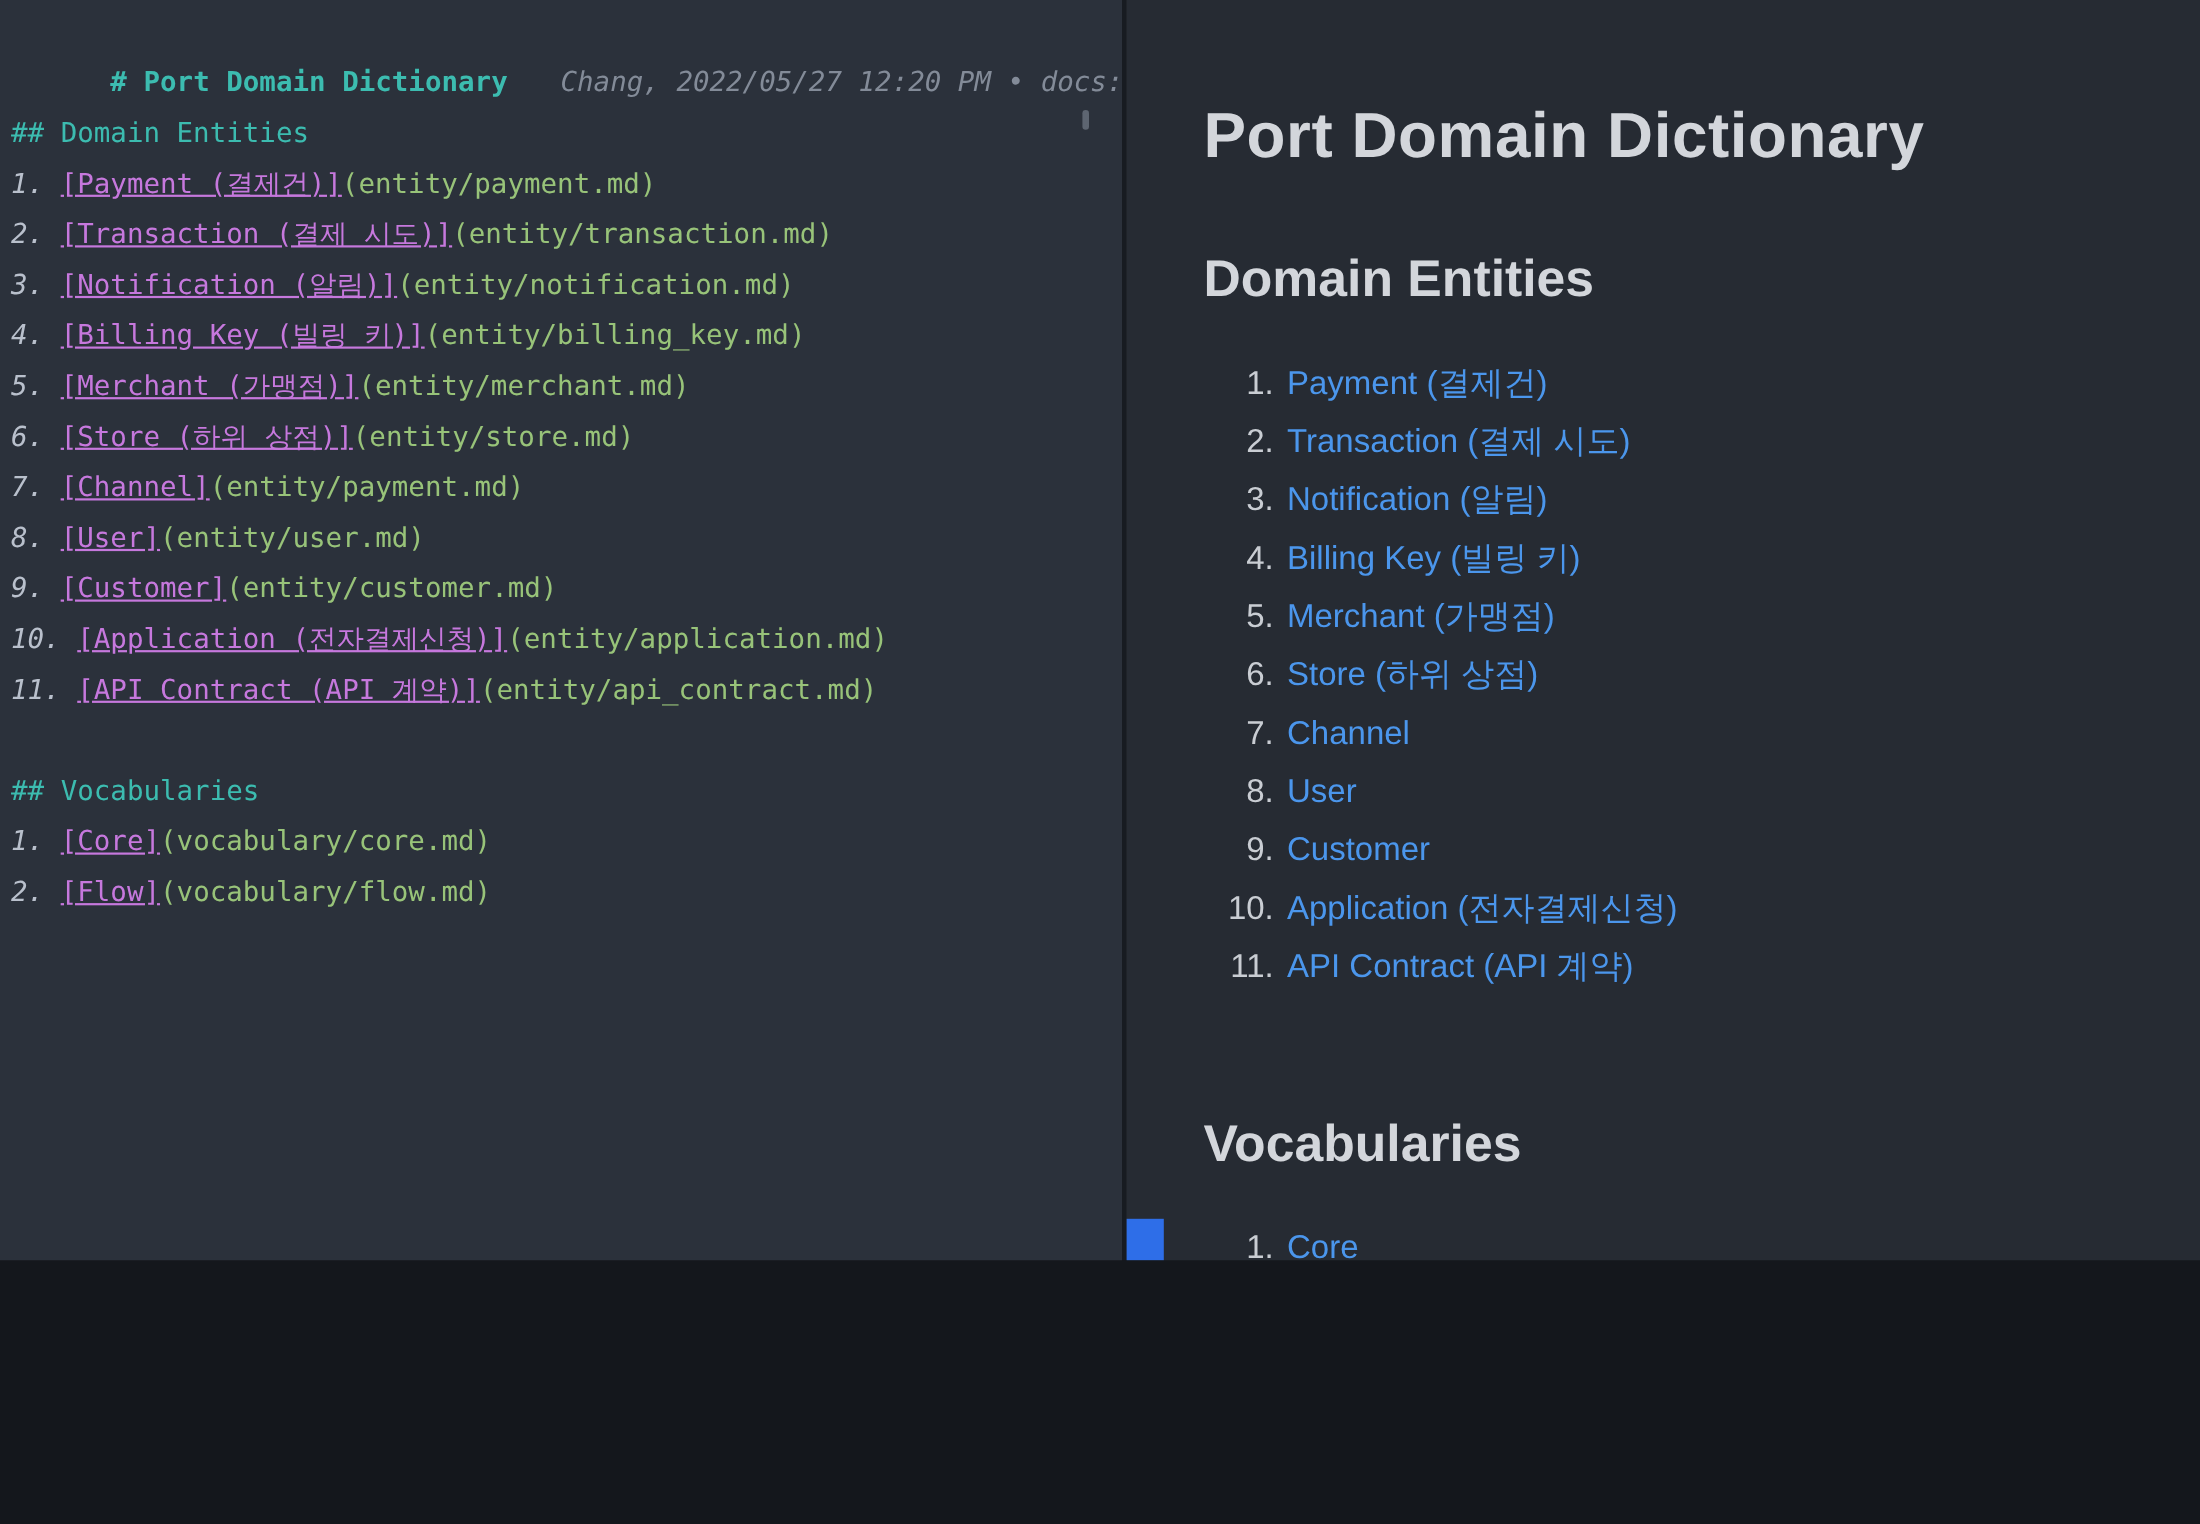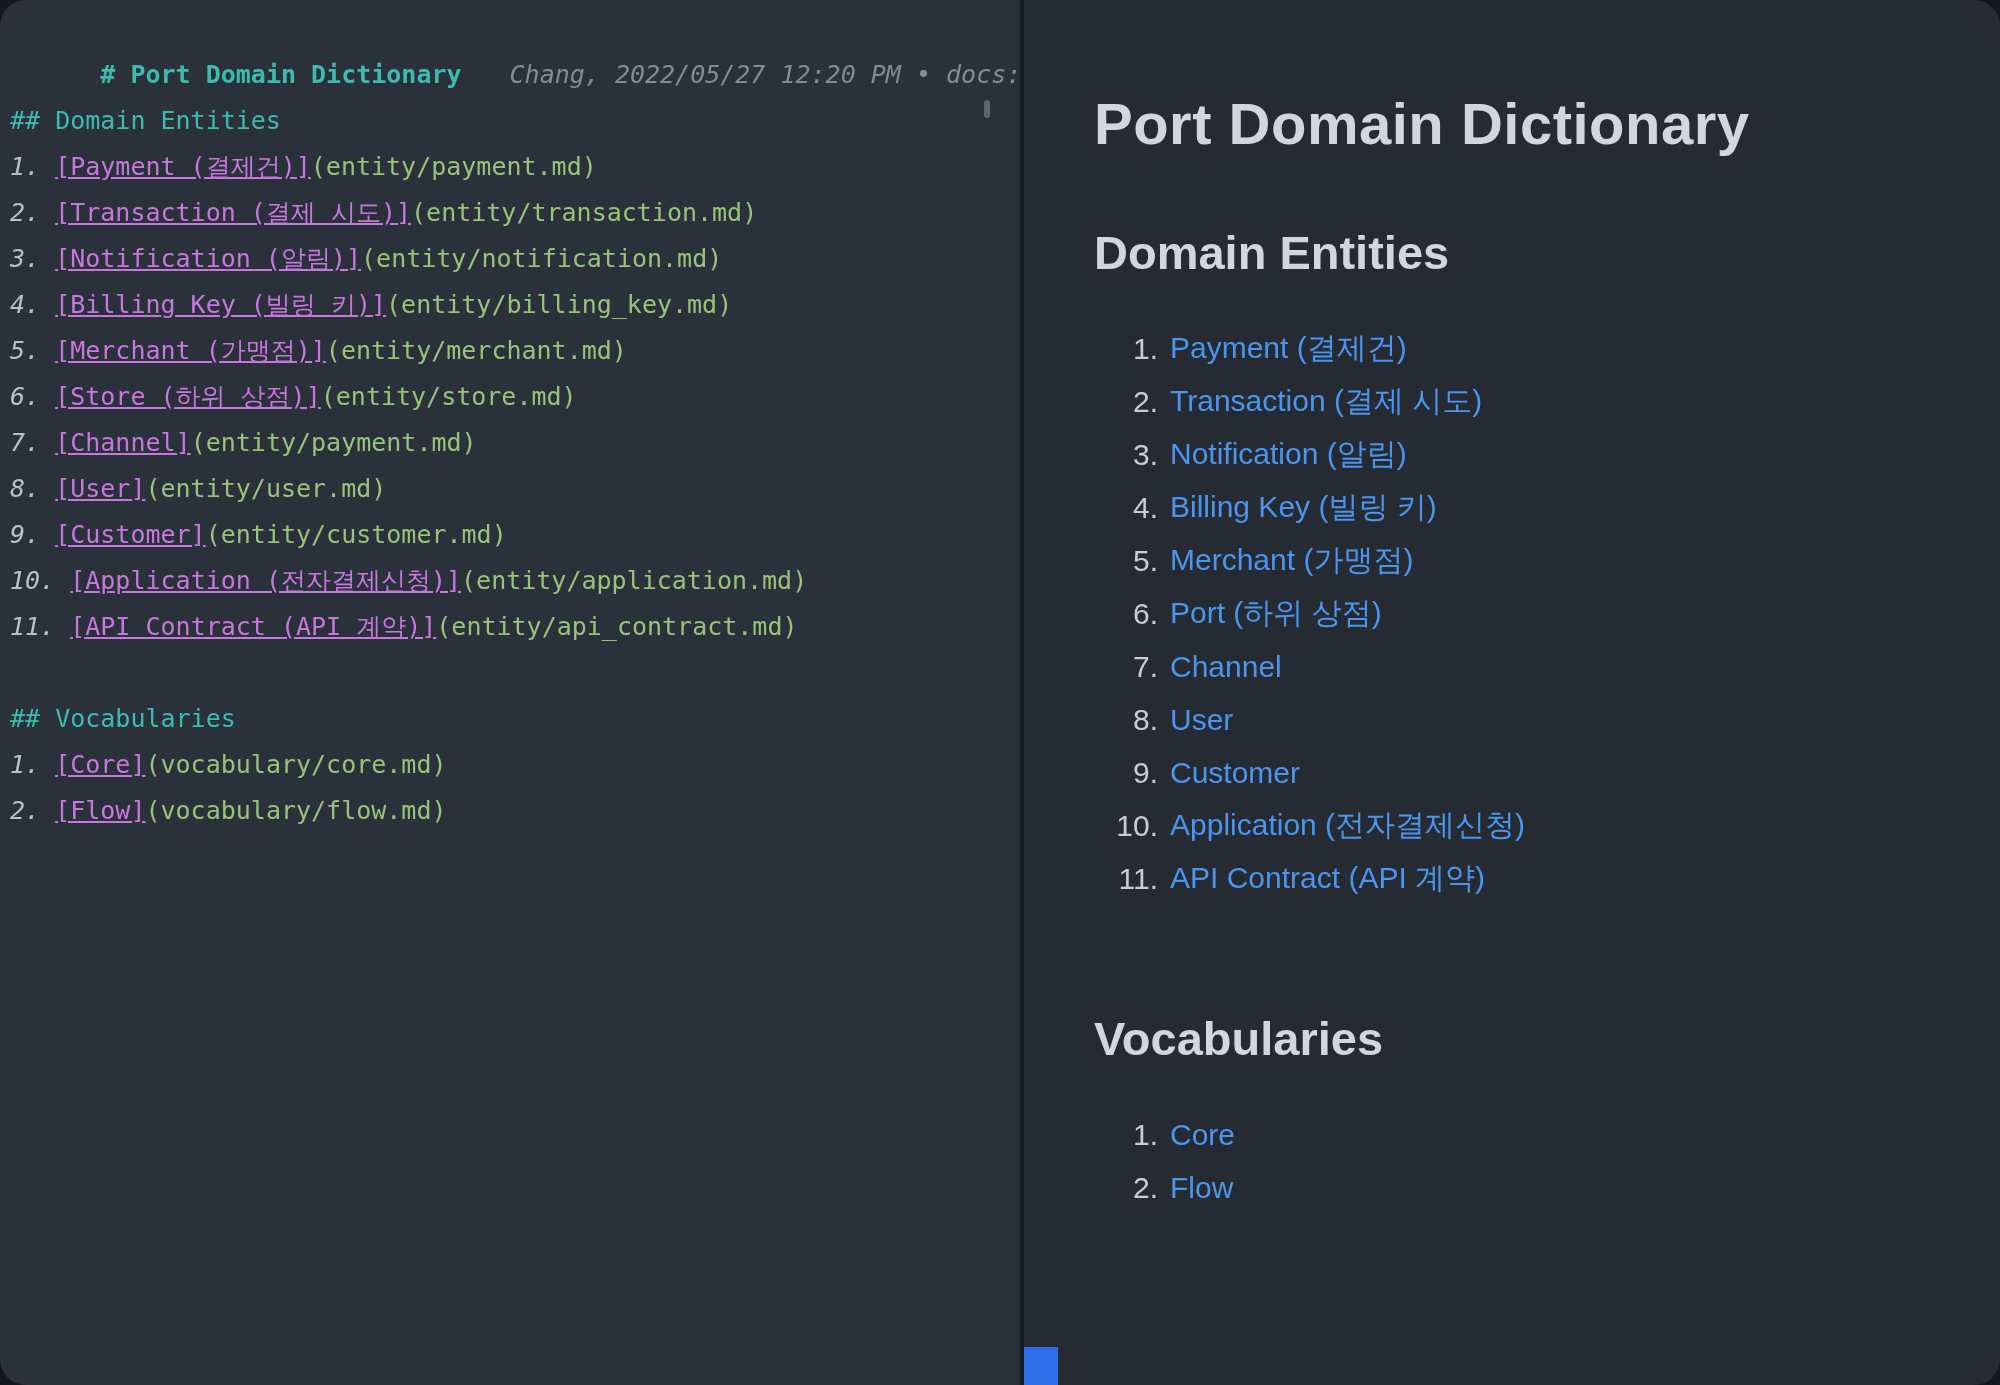--- a/index.html
+++ b/index.html
@@ -1,21 +1,20 @@
 <!DOCTYPE html>
 <html><head>
 <meta charset="utf-8">
 <style>
   * { margin:0; padding:0; box-sizing:border-box; }
   html, body { background:#14171c; }
   .app {
-    width:2000px; height:1385px;
+    width:2000px; height:1146px;
     display:flex; overflow:hidden;
     font-family:"DejaVu Sans Mono", monospace;
-    border-radius:26px;
   }
 
   
   .editor-pane {
     width:1020px; height:100%;
     background:#2b313b;
     position:relative;
     padding:6px 0 0 10px;
     font-size:25px; line-height:46px;
     color:#abb2bf;
@@ -120,21 +119,21 @@
           <div class="pv-row">
             <span class="pv-num">4.</span>
             <a class="pv-link">Billing Key (빌링 키)</a>
           </div>
           <div class="pv-row">
             <span class="pv-num">5.</span>
             <a class="pv-link">Merchant (가맹점)</a>
           </div>
           <div class="pv-row">
             <span class="pv-num">6.</span>
-            <a class="pv-link">Port (하위 상점)</a>
+            <a class="pv-link">Store (하위 상점)</a>
           </div>
           <div class="pv-row">
             <span class="pv-num">7.</span>
             <a class="pv-link">Channel</a>
           </div>
           <div class="pv-row">
             <span class="pv-num">8.</span>
             <a class="pv-link">User</a>
           </div>
           <div class="pv-row">

